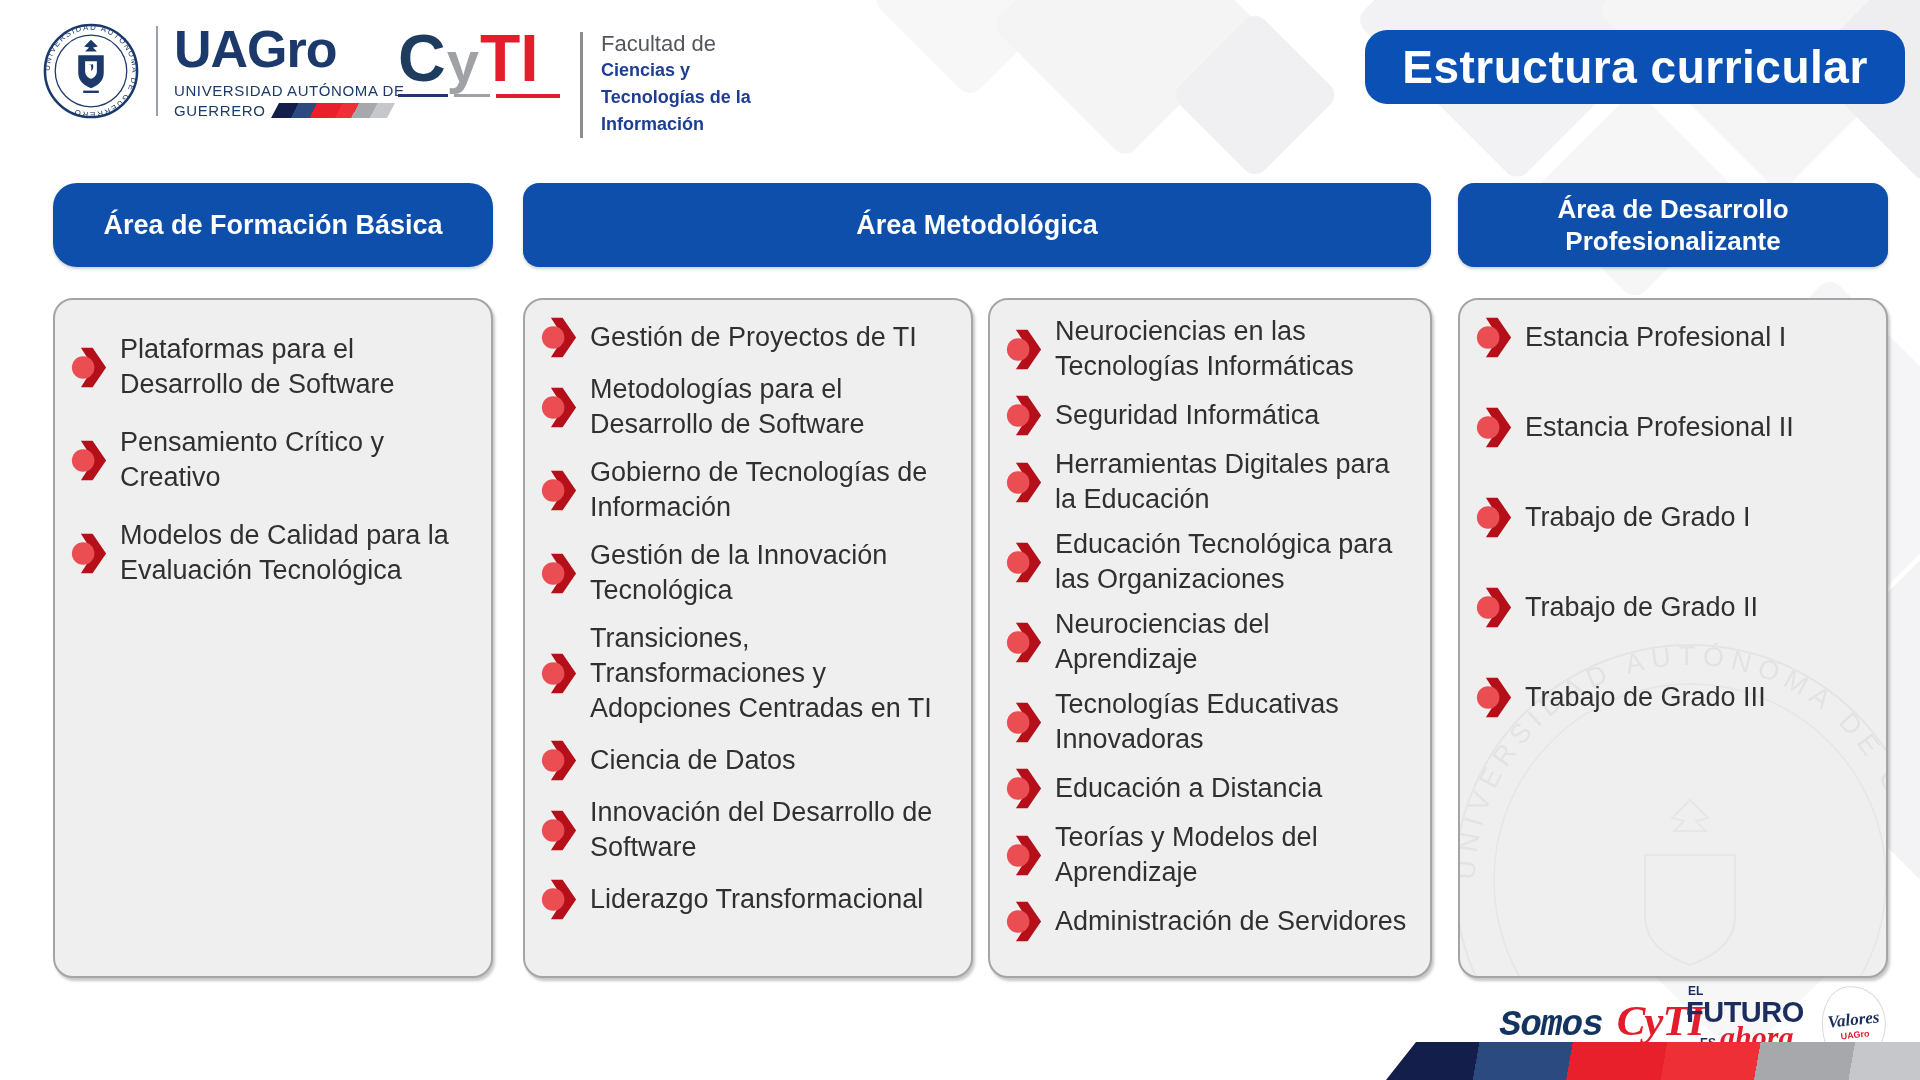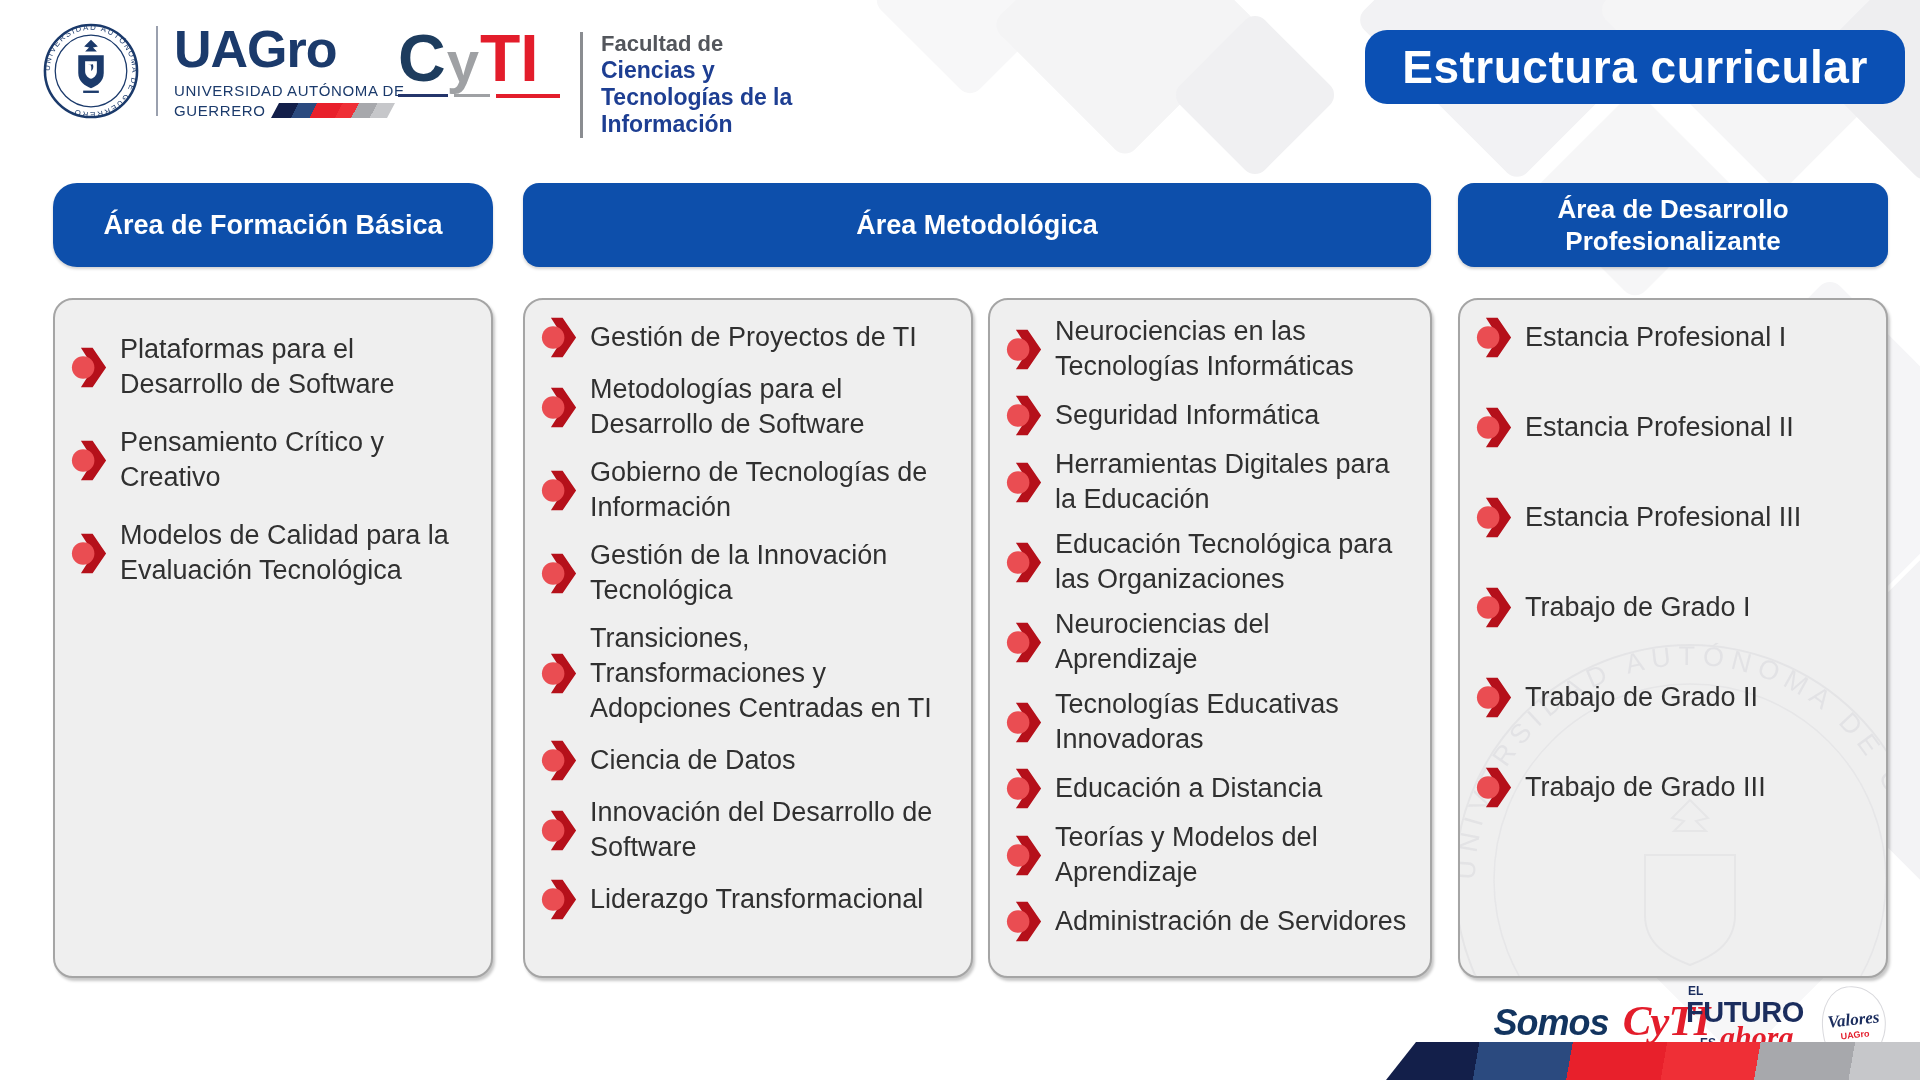--- a/index.html
+++ b/index.html
@@ -32,22 +32,22 @@
   .cyti-row{display:flex;align-items:flex-end;line-height:.85;}
   .cyti-c{font-size:66px;font-weight:bold;color:#1d3c5e;}
   .cyti-y{font-size:58px;font-weight:bold;color:var(--gray-letter);margin:0 1px;}
   .cyti-ti{font-size:66px;font-weight:bold;color:var(--cyti-red);}
   .cyti-lines{display:flex;gap:6px;margin-top:8px;}
   .ul-c{width:50px;height:3px;background:#24356b;}
   .ul-y{width:36px;height:3px;background:var(--gray-letter);}
   .ul-ti{width:64px;height:4px;background:var(--cyti-red);}
   .cyti-divider{width:3px;background:#8a8d91;margin:2px 18px 0 20px;}
   .faculty{display:flex;flex-direction:column;justify-content:center;}
-  .faculty .f0{font-size:22px;font-weight:bold;color:#53565c;line-height:27px;}
-  .faculty .fb{font-size:23px;font-weight:bold;color:var(--faculty-blue);line-height:27px;}
+  .faculty .f0{font-size:22px;font-weight:normal;color:#53565c;line-height:27px;}
+  .faculty .fb{font-size:18px;font-weight:bold;color:var(--faculty-blue);line-height:27px;}
   .title-pill{position:absolute;left:1353px;top:30px;width:540px;height:74px;background:var(--title-blue);
     border-radius:22px;display:flex;align-items:center;justify-content:center;
     color:#fff;font-size:46px;font-weight:bold;letter-spacing:.5px;margin-left:12px;}
 
   
   .area-pill{position:absolute;top:183px;height:84px;background:var(--pill-blue);border-radius:16px;
     display:flex;align-items:center;justify-content:center;color:#fff;font-weight:bold;z-index:2;
     font-size:27px;text-align:center;line-height:32px;padding:0 20px;box-shadow:0 2px 3px rgba(0,0,0,.18);}
   .pill-1{left:53px;width:440px;border-radius:24px;}
   .pill-2{left:523px;width:908px;}
@@ -68,21 +68,21 @@
   .bullet{flex:0 0 36px;width:36px;height:43px;}
   .item-label{font-size:27px;line-height:35px;color:var(--item-text);}
 
   
   .watermark{position:absolute;left:-30px;top:320px;width:520px;height:520px;opacity:.55;z-index:0;}
 
   
   .ftr{position:absolute;inset:0;z-index:2;pointer-events:none;}
   .somos{position:absolute;left:1494px;top:996px;width:215px;text-align:center;}
   .somos .row{display:flex;align-items:baseline;justify-content:center;}
-  .somos-w1{font-family:Liberation Sans, sans-serif;font-style:italic;font-weight:bold;font-size:36px;color:#12345f;letter-spacing:-1px;}
+  .somos-w1{font-family:Liberation Mono, monospace;font-style:italic;font-weight:bold;font-size:36px;color:#12345f;letter-spacing:-1px;}
   .somos-w2{font-family:"Liberation Serif",serif;font-style:italic;font-weight:bold;font-size:43px;color:var(--cyti-red);letter-spacing:-1px;margin-left:14px;}
   .somos-tag{margin-top:2px;font-size:9px;font-weight:bold;color:#12345f;letter-spacing:.55px;}
   .futuro{position:absolute;left:1686px;top:984px;width:130px;}
   .fut-el{display:block;font-size:12px;font-weight:800;color:#1b2d5e;margin-left:2px;}
   .fut-word{display:block;font-size:29px;font-weight:800;color:#1b2d5e;line-height:1;letter-spacing:-.5px;}
   .fut-row{display:flex;align-items:baseline;margin-top:-3px;}
   .fut-es{font-size:12px;font-weight:800;color:#1b2d5e;margin-left:14px;}
   .fut-ahora{font-family:"Liberation Serif",serif;font-style:italic;font-weight:bold;font-size:30px;color:var(--cyti-red);line-height:.85;margin-left:4px;}
   .fut-rect{display:block;margin-top:3px;font-size:10.5px;font-weight:800;color:#1b2d5e;letter-spacing:.2px;}
   .valores{position:absolute;left:1822px;top:986px;width:64px;height:78px;transform:rotate(-6deg);
@@ -369,27 +369,20 @@
         </div>
 
         <div class="item">
           <svg class="bullet" viewBox="0 0 40 46">
             <path d="M11 1 L24 1 L39 23 L24 45 L11 45 L25 23 Z" fill="#b5101a"></path>
             <circle cx="13.5" cy="23" r="12.5" fill="#ea4d52"></circle>
           </svg>
           <span class="item-label">Estancia Profesional II</span>
         </div>
 
-        <div class="item">
-          <svg class="bullet" viewBox="0 0 40 46">
-            <path d="M11 1 L24 1 L39 23 L24 45 L11 45 L25 23 Z" fill="#b5101a"></path>
-            <circle cx="13.5" cy="23" r="12.5" fill="#ea4d52"></circle>
-          </svg>
-          <span class="item-label">Estancia Profesional III</span>
-        </div>
 
         <div class="item">
           <svg class="bullet" viewBox="0 0 40 46">
             <path d="M11 1 L24 1 L39 23 L24 45 L11 45 L25 23 Z" fill="#b5101a"></path>
             <circle cx="13.5" cy="23" r="12.5" fill="#ea4d52"></circle>
           </svg>
           <span class="item-label">Trabajo de Grado I</span>
         </div>
 
         <div class="item">

